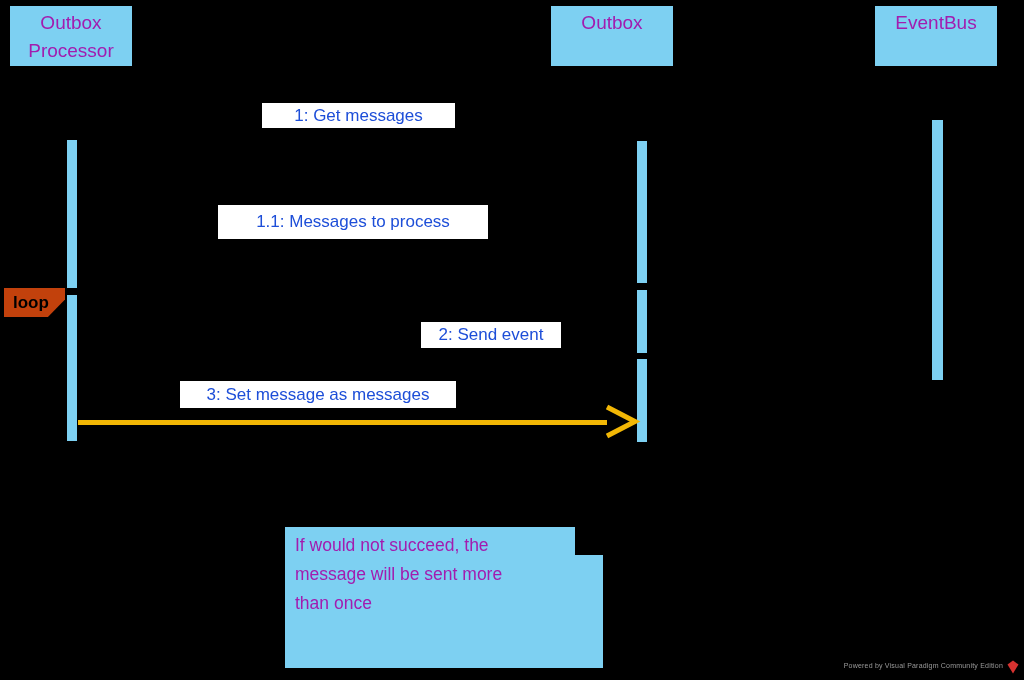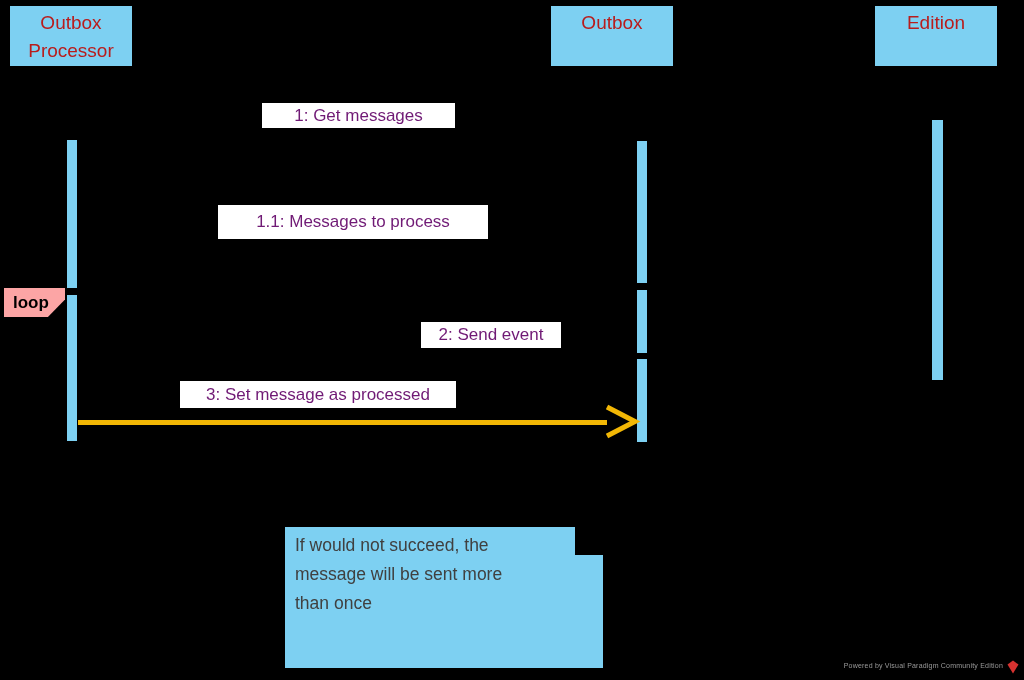--- a/index.html
+++ b/index.html
@@ -9,21 +9,21 @@
     position:relative;
     overflow:hidden;
     font-family:"Liberation Sans", sans-serif;
   }
   .abs{position:absolute;box-sizing:border-box;}
 
   
   .actor-box{
     background:#7DD0F2;
     border:2px solid #000;
-    color:#b91c1c;
+    color:#a21caf;
     font-size:19px;
     line-height:28px;
     text-align:center;
     padding-top:3px;
   }
   .actor-op{left:8px;top:4px;width:126px;height:64px;}
   .actor-outbox{left:549px;top:4px;width:126px;height:64px;}
   .actor-eventbus{left:873px;top:4px;width:126px;height:64px;}
 
   
@@ -38,29 +38,29 @@
   .bar-outbox-1{left:636px;top:140px;height:144px;}
   .bar-outbox-2{left:636px;top:288px;height:66px;}
   .bar-outbox-3{left:636px;top:358px;height:85px;}
   .bar-eventbus{left:931px;top:119px;width:13px;height:262px;}
 
   
   .loop-frame{left:4px;top:288px;width:808px;height:182px;border:2px solid #000;background:transparent;}
   .loop-bar-cross{left:63px;top:288px;width:18px;height:7px;background:#000;}
   .loop-pentagon{
     left:4px;top:288px;width:61px;height:29px;
-    background:#fca5a5;color:#000;
+    background:#c2410c;color:#000;
     font-weight:bold;font-size:17px;line-height:29px;
     padding-left:9px;
     clip-path:polygon(0 0,100% 0,100% 40%,72% 100%,0 100%);
   }
 
   
   .mlabel{
-    background:#fff;color:#701a75;font-size:17px;
+    background:#fff;color:#1d4ed8;font-size:17px;
     display:flex;align-items:center;justify-content:center;
     white-space:nowrap;
   }
   .mlabel-1{left:262px;top:103px;width:193px;height:25px;}
   .mlabel-11{left:218px;top:205px;width:270px;height:34px;}
   .mlabel-2{left:421px;top:322px;width:140px;height:26px;}
   .mlabel-3{left:180px;top:381px;width:276px;height:27px;}
 
   
   .msg-line{height:2px;background:#000;}
@@ -68,21 +68,21 @@
   .msg11-line{left:78px;top:234px;width:558px;border-top:2px dashed #000;height:0;background:none;}
   .msg2-line{left:78px;top:355px;width:558px;}
 
   
   .msg3-line{left:78px;top:420px;width:529px;height:5px;background:#F2B705;}
   .msg3-head{left:602px;top:402px;width:40px;height:40px;}
 
   
   .note{
     left:285px;top:527px;width:318px;height:141px;
-    background:#7DD0F2;color:#404040;
+    background:#7DD0F2;color:#a21caf;
     clip-path:polygon(0 0,290px 0,290px 28px,318px 28px,318px 141px,0 141px);
     font-size:17.5px;line-height:29px;
     padding:4px 0 0 10px;
     white-space:pre-line;
   }
 
   
   .watermark-text{
     left:0;top:662px;width:1003px;
     text-align:right;
@@ -98,21 +98,21 @@
 <div class="abs lifeline lifeline-outbox"></div>
 <div class="abs lifeline lifeline-eventbus"></div>
 
 <div class="abs actor-box actor-op">
   <span>Outbox Processor</span>
 </div>
 <div class="abs actor-box actor-outbox">
   <span>Outbox</span>
 </div>
 <div class="abs actor-box actor-eventbus">
-  <span>Edition</span>
+  <span>EventBus</span>
 </div>
 
 <div class="abs bar bar-op"></div>
 <div class="abs bar bar-outbox-1"></div>
 <div class="abs bar bar-outbox-2"></div>
 <div class="abs bar bar-outbox-3"></div>
 <div class="abs bar bar-eventbus"></div>
 
 <div class="abs loop-frame"></div>
 <div class="abs loop-bar-cross"></div>
@@ -132,21 +132,21 @@
 <div class="abs mlabel mlabel-1">
   <span>1: Get messages</span>
 </div>
 <div class="abs mlabel mlabel-11">
   <span>1.1: Messages to process</span>
 </div>
 <div class="abs mlabel mlabel-2">
   <span>2: Send event</span>
 </div>
 <div class="abs mlabel mlabel-3">
-  <span>3: Set message as processed</span>
+  <span>3: Set message as messages</span>
 </div>
 
 <div class="abs note">If would not succeed, the
 message will be sent more
 than once</div>
 
 <div class="abs watermark-text">Powered by Visual Paradigm Community Edition</div>
 <svg class="abs watermark-logo" viewBox="0 0 14 14">
   <path d="M7 0.5 L12.5 4.5 L7 13.5 L1.5 4.5 Z" fill="#D63230"></path>
 </svg>

